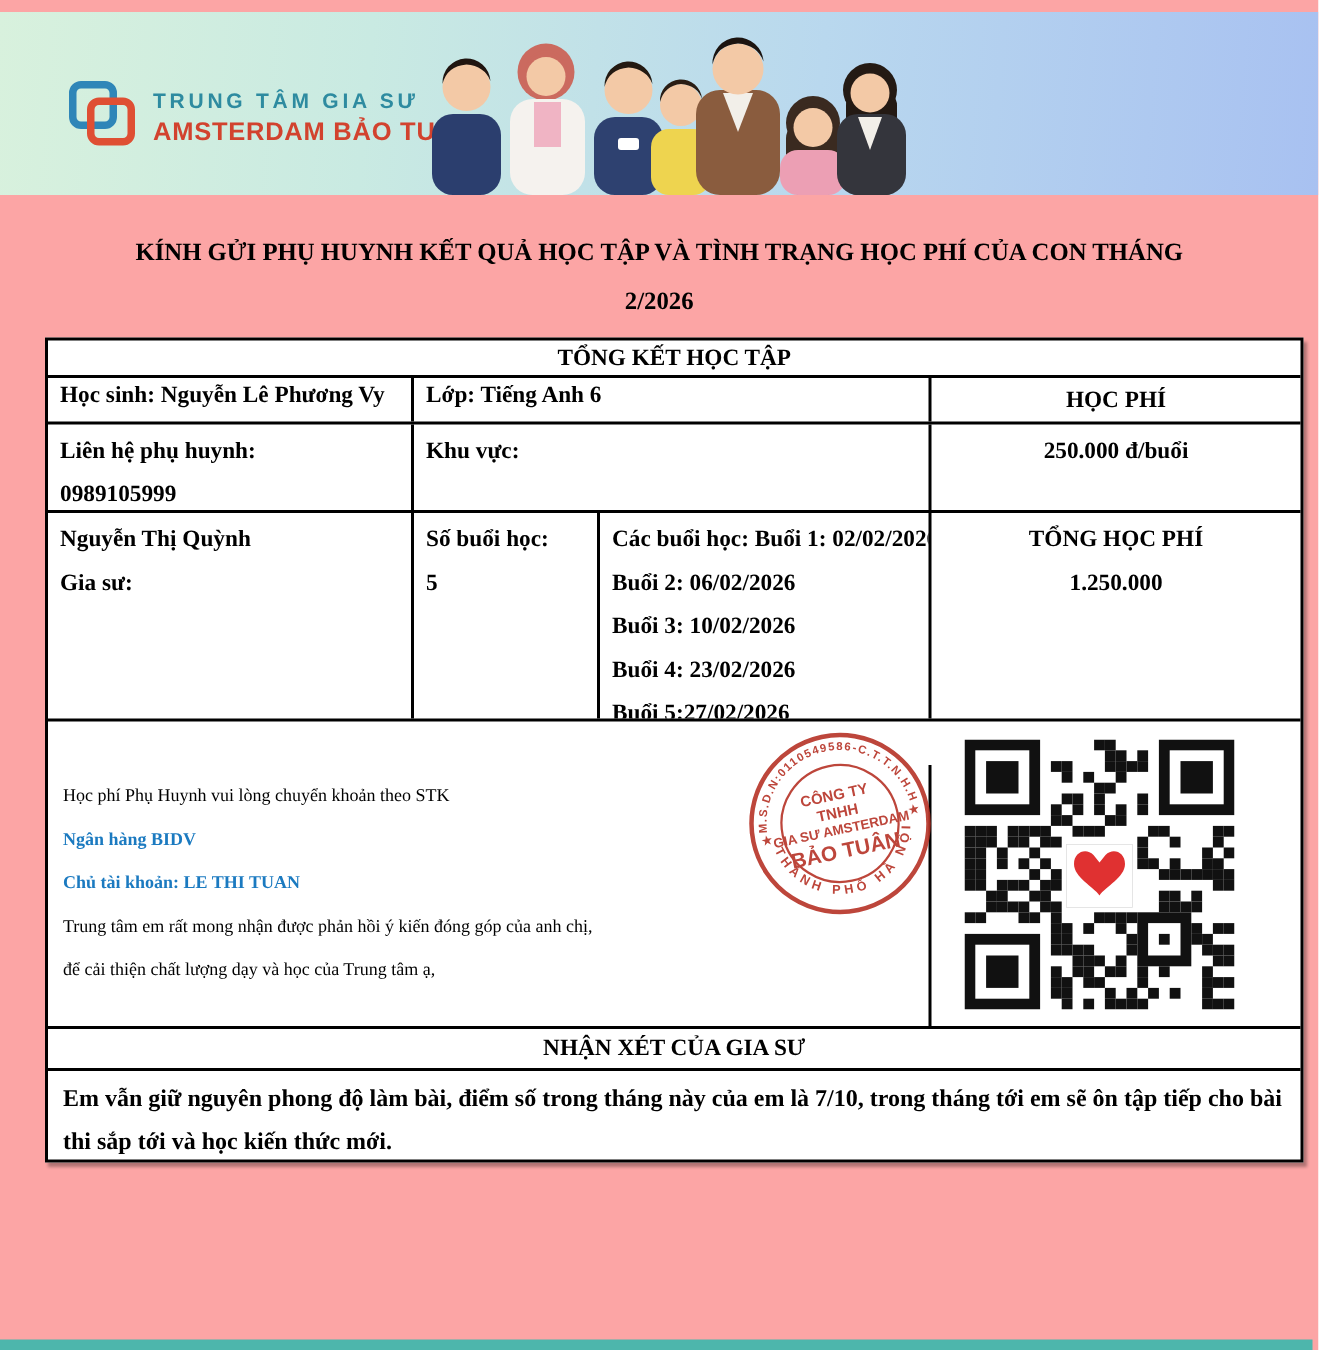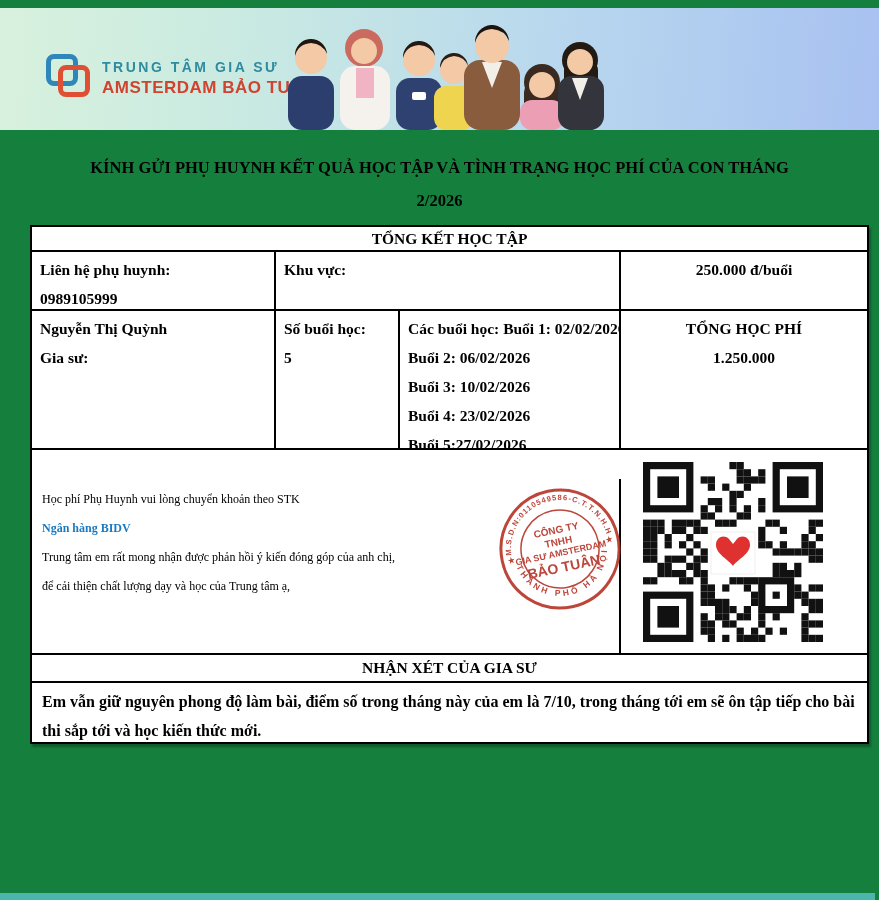--- a/index.html
+++ b/index.html
@@ -1,16 +1,16 @@
 <!DOCTYPE html>
 <html><head>
 <meta charset="utf-8">
 <style>
   html,body{margin:0;padding:0;background:#fff;}
-  .sheet{position:relative;width:879px;height:900px;background:#15803d;overflow:hidden;
+  .sheet{position:relative;width:879px;height:900px;background:#fca5a5;overflow:hidden;
          font-family:"Liberation Serif","DejaVu Serif",serif;color:#000;}
 
   
   .banner{position:absolute;top:8px;left:0;width:879px;height:122px;
           background:linear-gradient(95deg,#d8f1dd 0%,#c9eae2 28%,#b9d8ee 62%,#a8c1f1 100%);}
   .logo{position:absolute;left:46px;top:46px;width:46px;height:44px;}
   .logo .sq1{position:absolute;left:0;top:0;width:22px;height:22px;border:5px solid #2f86b8;border-radius:8px;}
   .logo .sq2{position:absolute;left:12px;top:11px;width:22px;height:22px;border:5px solid #df4f33;border-radius:8px;}
   .brand{position:absolute;left:102px;top:51px;font-family:"Liberation Sans","DejaVu Sans",sans-serif;}
   .brand-l1{font-size:14px;letter-spacing:2.5px;color:#2e8ba0;font-weight:600;}
@@ -127,20 +127,25 @@
     <div class="t1">KÍNH GỬI PHỤ HUYNH KẾT QUẢ HỌC TẬP VÀ TÌNH TRẠNG HỌC PHÍ CỦA CON THÁNG</div>
     <div class="t2">2/2026</div>
   </div>
 
   <div class="doc-table">
 
     <div class="trow row-a">
       <div class="cell c-center v-center">TỔNG KẾT HỌC TẬP</div>
     </div>
 
+    <div class="trow row-b">
+      <div class="cell v-left">Học sinh: Nguyễn Lê Phương Vy</div>
+      <div class="cell">Lớp: Tiếng Anh 6</div>
+      <div class="cell c-center v-center">HỌC PHÍ</div>
+    </div>
 
     <div class="trow row-c">
       <div class="cell">
         <div class="line">Liên hệ phụ huynh:</div>
         <div class="line">0989105999</div>
       </div>
       <div class="cell">
         <div class="line">Khu vực:</div>
       </div>
       <div class="cell c-center">
@@ -167,20 +172,21 @@
       <div class="cell c-center">
         <div class="line">TỔNG HỌC PHÍ</div>
         <div class="line">1.250.000</div>
       </div>
     </div>
 
     <div class="trow row-e">
       <div class="cell pay-cell">
         <div class="line">Học phí Phụ Huynh vui lòng chuyển khoản theo STK</div>
         <div class="line blue">Ngân hàng BIDV</div>
+        <div class="line blue">Chủ tài khoản: LE THI TUAN</div>
         <div class="line">Trung tâm em rất mong nhận được phản hồi ý kiến đóng góp của anh chị,</div>
         <div class="line">để cải thiện chất lượng dạy và học của Trung tâm ạ,</div>
       </div>
       <div class="cell qr-cell">
         <div class="qr-box">
           <svg viewBox="0 0 180 180" width="180" height="180">
             <rect x="0" y="0" width="180" height="180" fill="#fff"></rect>
             <g id="qr-modules" fill="#111">
                 <rect x="86.4" y="0.0" width="7.2" height="7.2" fill="#111"></rect>
                 <rect x="93.6" y="0.0" width="7.2" height="7.2" fill="#111"></rect>

